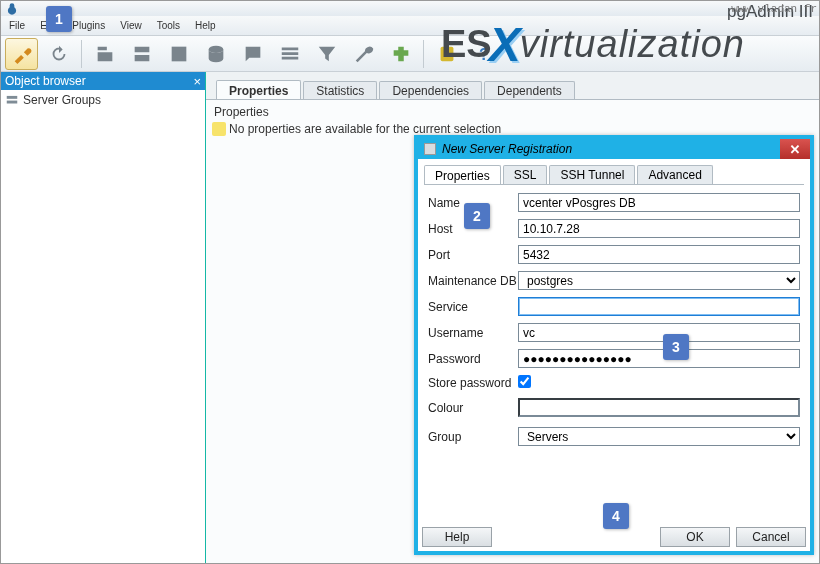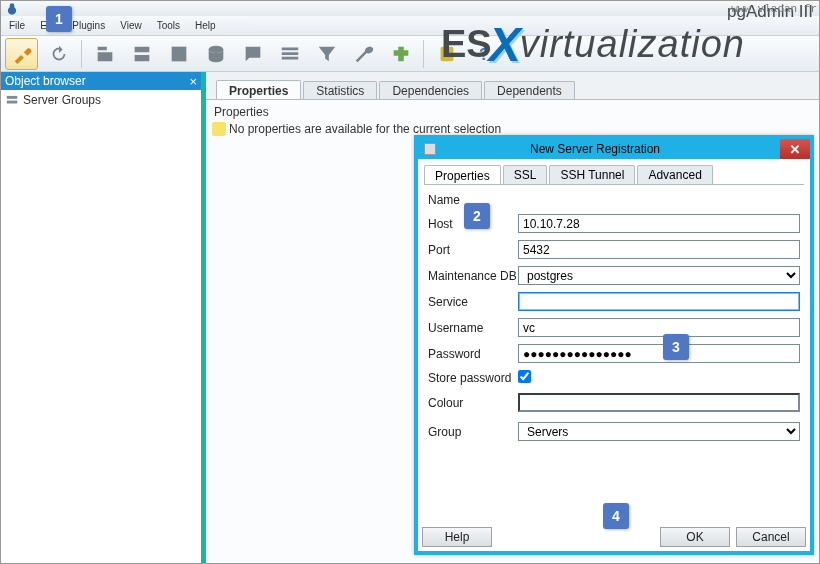--- a/index.html
+++ b/index.html
@@ -48,21 +48,21 @@
     background: linear-gradient(to bottom,#fdf7e0,#f5e3a0);
     border: 1px solid #c9ad5c;
     border-radius: 3px;
   }
   .tb-btn svg { width: 22px; height: 22px; }
   .tb-btn.green svg { color: #6aa84f; }
   .tb-btn.yellow-note svg { color: #d4b830; }
   .tb-btn.question svg { color: #3b7bbf; }
   .toolbar-sep { width:1px; height:28px; background:#c3cbd1; margin:0 2px; }
   .content { display:flex; height: calc(564px - 15px - 20px - 36px); }
-  .sidebar { width: 205px; display:flex; flex-direction:column; border-right:5px solid #14b8a6; }
+  .sidebar { width: 205px; display:flex; flex-direction:column; border-right:1px solid #14b8a6; }
   .sidebar-header {
     height: 18px;
     background:#1f8bd1;
     color:#fff; font-size:12px;
     display:flex; align-items:center; justify-content:space-between;
     padding: 0 4px;
   }
   .sidebar-header .x { font-size:13px; cursor:pointer; }
   .tree {
     flex:1; background:#fff; font-size:12px; color:#333;
@@ -143,21 +143,21 @@
     box-shadow:0 0 4px rgba(0,0,0,.25);
     z-index:40;
   }
   .dlg-title {
     height:20px; background:#1fb1e6;
     display:flex; align-items:center;
     color:#000; font-size:12px;
     position:relative;
   }
   .dlg-title .dlg-icon { margin:0 6px; width:12px;height:12px;background:#d9dde0;border:1px solid #999;}
-  .dlg-title .dlg-text { flex:1; text-align:center; padding-right:32px; }
+  .dlg-title .dlg-text { flex:1; padding-right:32px;font-style:italic; }
   .dlg-title .close {
     width:30px; height:20px; background:linear-gradient(to bottom,#d9534f,#b52f2b);
     color:#fff; font-size:13px; font-weight:bold;
     display:flex;align-items:center;justify-content:center;
   }
   .dlg-body { padding:6px 6px 0; }
   .dlg-tabs {
     display:flex; gap:2px;
     border-bottom:1px solid #b1bbc3; font-size:12px;
   }
@@ -333,20 +333,21 @@
   <div class="dlg-body">
     <div class="dlg-tabs">
       <div class="dlg-tab active">Properties</div>
       <div class="dlg-tab">SSL</div>
       <div class="dlg-tab">SSH Tunnel</div>
       <div class="dlg-tab">Advanced</div>
     </div>
     <div class="form">
       <div class="form-row">
           <label>Name</label>
+          <div class="ctl"><input type="text" value="vcenter vPosgres DB" style=""></div>
         </div>
       <div class="form-row">
           <label>Host</label>
           <div class="ctl"><input type="text" value="10.10.7.28" style=""></div>
         </div>
       <div class="form-row">
           <label>Port</label>
           <div class="ctl"><input type="text" value="5432" style=""></div>
         </div>
       <div class="form-row">

